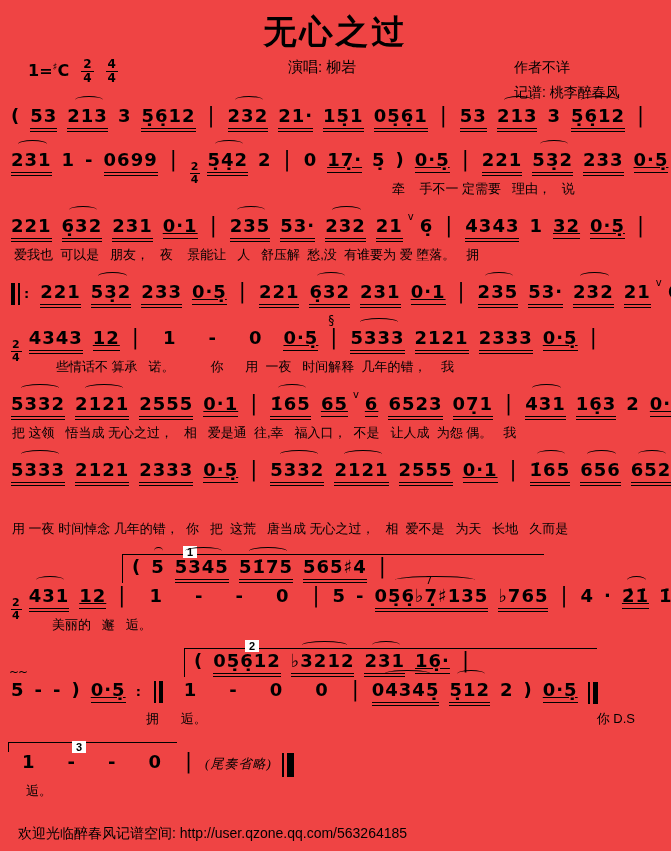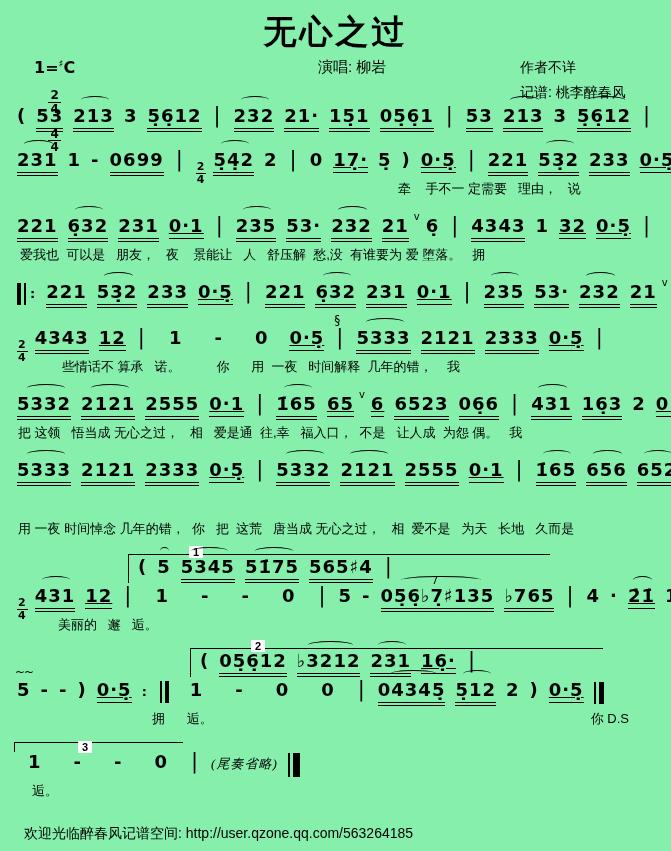--- a/index.html
+++ b/index.html
@@ -1,29 +1,29 @@
 <!DOCTYPE html>
 <html><head>
 <meta charset="utf-8">
 <style>
   html,body{margin:0;padding:0;background:#fff;}
-  .page{position:relative;width:671px;height:851px;background:#86efac;color:#000;
+  .page{position:relative;width:671px;height:851px;background:#ef4444;color:#000;
         font-family:"Liberation Sans",sans-serif;overflow:hidden;
-        display:flex;flex-direction:column;padding:0 12px;box-sizing:border-box;}
+        display:flex;flex-direction:column;padding:0 6px;box-sizing:border-box;}
   
   .header{position:relative;height:104px;flex:none;}
   .title{text-align:center;font-family:"DejaVu Serif",serif;font-weight:bold;
          font-size:33px;letter-spacing:3px;padding-top:10px;}
   .keysig{position:absolute;left:22px;top:58px;font-size:16px;font-weight:bold;
-          font-family:"DejaVu Sans",sans-serif;display:flex;align-items:center;gap:12px;flex-direction:column;}
+          font-family:"DejaVu Sans",sans-serif;display:flex;align-items:center;gap:12px;}
   .keysig sup{font-size:10px;}
   .frac{display:inline-flex;flex-direction:column;line-height:1.05;font-size:12px;
         text-align:center;font-weight:bold;}
   .frac .top{border-bottom:1px solid #000;padding:0 2px;}
-  .singer{position:absolute;left:282px;top:58px;font-size:15px;margin-left:24px;}
+  .singer{position:absolute;left:282px;top:58px;font-size:15px;}
   .credits{position:absolute;left:508px;top:55px;font-size:14px;line-height:1.8;}
   
   .system{flex:none;}
   .notes{display:flex;align-items:baseline;white-space:nowrap;height:30px;}
   .tok{position:relative;display:inline-block;margin:0 5px;font-weight:bold;
        font-size:18px;line-height:23px;font-family:"DejaVu Sans",sans-serif;letter-spacing:1px;}
   .u1{border-bottom:1.5px solid #000;padding-bottom:1px;text-decoration:underline;}
   .u2{border-bottom:4px double #000;padding-bottom:1px;}
   .slur::before{content:"";position:absolute;left:18%;right:12%;top:-8px;height:7px;
        border-top:1.5px solid #000;border-radius:50% 50% 0 0;}
@@ -226,21 +226,21 @@
         <span class="tok u2 slur">5332</span>
         <span class="tok u2 slur">2121</span>
         <span class="tok u2">2555</span>
         <span class="tok u1">0·1</span>
         <span class="tok bar">|</span>
         <span class="tok u2 slur">1̇65</span>
         <span class="tok u1">65</span>
         <span class="tok breath">v</span>
         <span class="tok u1">6</span>
         <span class="tok u2">6523</span>
-        <span class="tok u2">06̣6</span>
+        <span class="tok u2">07̣1</span>
         <span class="tok bar">|</span>
         <span class="tok u2 slur">431</span>
         <span class="tok u2">16̣3</span>
         <span class="tok">2</span>
         <span class="tok u1">0·5̣</span>
       </div>
     <div class="lyrics">把 这领   悟当成 无心之过，   相   爱是通  往,幸   福入口，  不是   让人成  为怨 偶。   我</div>
   </div>
 
   <div class="system sys7">

